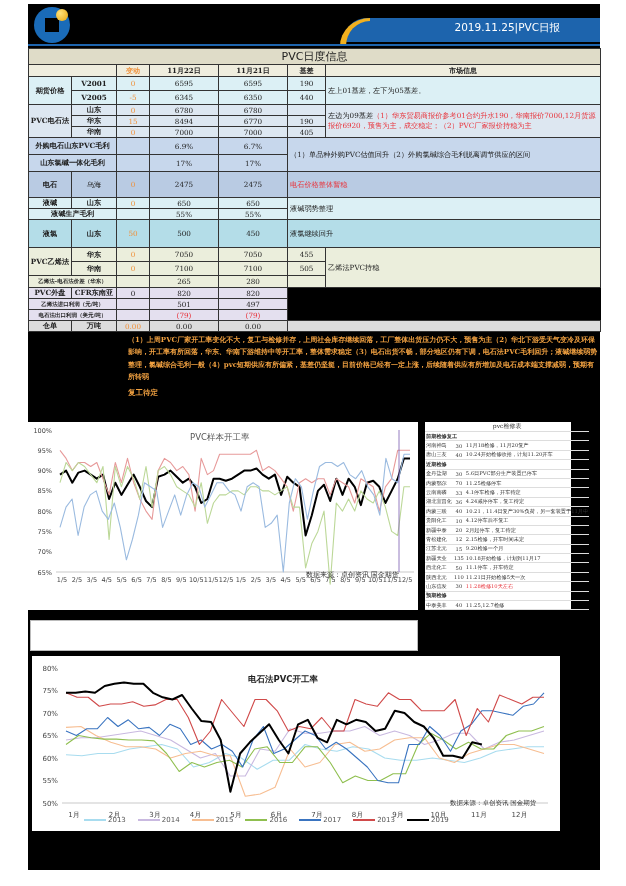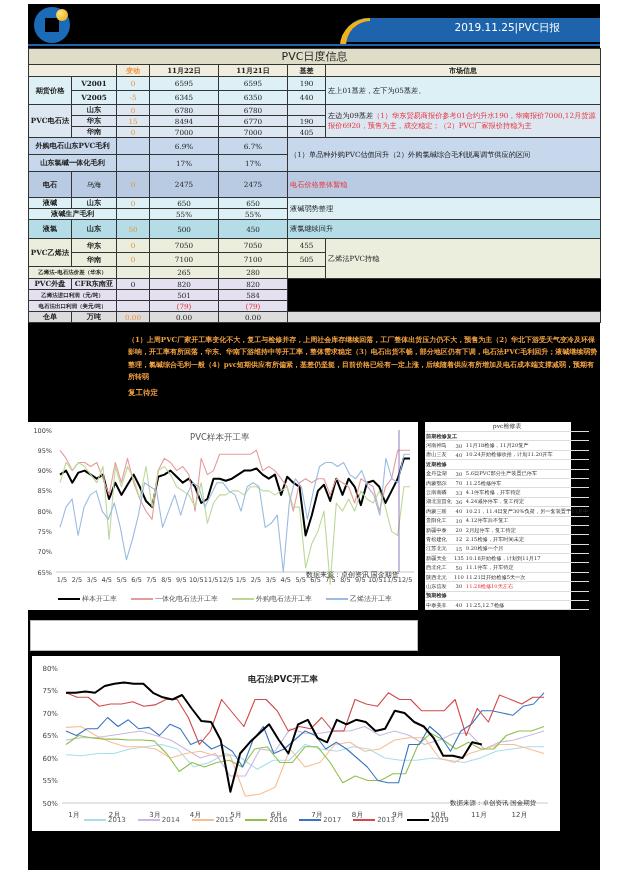--- a/index.html
+++ b/index.html
@@ -164,21 +164,21 @@
       <td>650</td>
       <td rowspan="2" colspan="2" class="left">液碱弱势整理</td>
     </tr>
     <tr class="c-lye" style="height:11px">
       <td colspan="2" class="bold">液碱生产毛利</td>
       <td></td>
       <td>55%</td>
       <td>55%</td>
     </tr>
 
-    <tr class="c-cl" style="height:19px">
+    <tr class="c-cl" style="height:28px">
       <td class="bold">液氯</td>
       <td class="bold">山东</td>
       <td class="orange">50</td>
       <td>500</td>
       <td>450</td>
       <td colspan="2" class="left">液氯继续回升</td>
     </tr>
 
     <tr class="c-eth" style="height:14px">
       <td rowspan="2" class="bold">PVC乙烯法</td>
@@ -209,21 +209,21 @@
       <td class="bold">CFR东南亚</td>
       <td>0</td>
       <td>820</td>
       <td>820</td>
       <td rowspan="3" colspan="2" class="blk"></td>
     </tr>
     <tr class="c-ext" style="height:11px">
       <td colspan="2" style="font-size:5.5px" class="bold">乙烯法进口利润（元/吨）</td>
       <td></td>
       <td>501</td>
-      <td>584</td>
+      <td>497</td>
     </tr>
     <tr class="c-ext" style="height:11px">
       <td colspan="2" style="font-size:5.5px" class="bold">电石法出口利润（美元/吨）</td>
       <td></td>
       <td class="red">(79)</td>
       <td class="red">(79)</td>
     </tr>
 
     <tr class="c-wh" style="height:11px">
       <td class="bold">仓单</td>
@@ -275,38 +275,20 @@
         <text x="347.25" y="160" font-size="6.5" text-anchor="middle" fill="#444" font-family="DejaVu Sans, sans-serif">10/5</text>
         <text x="362.1666666666667" y="160" font-size="6.5" text-anchor="middle" fill="#444" font-family="DejaVu Sans, sans-serif">11/5</text>
         <text x="377.0833333333333" y="160" font-size="6.5" text-anchor="middle" fill="#444" font-family="DejaVu Sans, sans-serif">12/5</text>
         <polyline points="32.0,52.6 38.1,48.6 44.3,60.7 50.4,50.6 56.6,48.6 62.7,52.6 68.8,56.7 75.0,52.6 81.1,77.0 87.3,60.7 93.4,72.9 99.5,62.8 105.7,52.6 111.8,64.8 118.0,79.0 124.1,85.1 130.2,54.7 136.4,52.6 142.5,48.6 148.7,54.7 154.8,60.7 160.9,56.7 167.1,64.8 173.2,81.0 179.4,77.0 185.5,56.7 191.6,56.7 197.8,58.7 203.9,56.7 210.1,52.6 216.2,48.6 222.4,48.6 228.5,46.5 234.6,52.6 240.8,56.7 246.9,52.6 253.1,72.9 259.2,54.7 265.3,60.7 271.5,64.8 277.6,113.5 283.8,93.2 289.9,68.9 296.0,62.8 302.2,79.0 308.3,56.7 314.5,72.9 320.6,56.7 326.7,64.8 332.9,83.1 339.0,60.7 345.2,58.7 351.3,64.8 357.4,81.0 363.6,68.9 369.7,56.7 375.9,36.4 382.0,36.4" fill="none" stroke="#000000" stroke-width="2" stroke-linejoin="round"></polyline>
         <polyline points="32.0,28.3 38.1,36.4 44.3,48.6 50.4,40.5 56.6,40.5 62.7,44.5 68.8,40.5 75.0,56.7 81.1,72.9 87.3,40.5 93.4,60.7 99.5,36.4 105.7,60.7 111.8,77.0 118.0,89.1 124.1,97.3 130.2,48.6 136.4,36.4 142.5,40.5 148.7,48.6 154.8,44.5 160.9,52.6 167.1,89.1 173.2,36.4 179.4,52.6 185.5,48.6 191.6,32.3 197.8,32.3 203.9,32.3 210.1,32.3 216.2,32.3 222.4,32.3 228.5,28.3 234.6,48.6 240.8,44.5 246.9,48.6 253.1,56.7 259.2,64.8 265.3,89.1 271.5,60.7 277.6,56.7 283.8,60.7 289.9,56.7 296.0,56.7 302.2,72.9 308.3,56.7 314.5,60.7 320.6,64.8 326.7,81.0 332.9,56.7 339.0,60.7 345.2,64.8 351.3,89.1 357.4,64.8 363.6,56.7 369.7,28.3 375.9,28.3 382.0,28.3" fill="none" stroke="#e79a9a" stroke-width="1.1" stroke-linejoin="round"></polyline>
         <polyline points="32.0,60.7 38.1,40.5 44.3,48.6 50.4,40.5 56.6,44.5 62.7,52.6 68.8,60.7 75.0,44.5 81.1,117.5 87.3,44.5 93.4,64.8 99.5,44.5 105.7,56.7 111.8,77.0 118.0,44.5 124.1,85.1 130.2,48.6 136.4,44.5 142.5,52.6 148.7,64.8 154.8,68.9 160.9,72.9 167.1,85.1 173.2,60.7 179.4,101.3 185.5,81.0 191.6,72.9 197.8,72.9 203.9,68.9 210.1,68.9 216.2,72.9 222.4,64.8 228.5,64.8 234.6,68.9 240.8,68.9 246.9,72.9 253.1,68.9 259.2,64.8 265.3,85.1 271.5,85.1 277.6,145.9 283.8,121.6 289.9,109.4 296.0,89.1 302.2,162.2 308.3,81.0 314.5,89.1 320.6,77.0 326.7,89.1 332.9,68.9 339.0,77.0 345.2,81.0 351.3,68.9 357.4,85.1 363.6,109.4 369.7,113.5 375.9,64.8 382.0,64.8" fill="none" stroke="#bcd898" stroke-width="1.1" stroke-linejoin="round"></polyline>
         <polyline points="32.0,105.4 38.0,85.1 44.1,77.0 50.1,113.5 56.1,85.1 62.2,72.9 68.2,68.9 74.2,89.1 80.3,97.3 86.3,81.0 92.3,105.4 98.4,137.8 104.4,117.5 110.4,93.2 116.5,60.7 122.5,64.8 128.6,68.9 134.6,105.4 140.6,89.1 146.7,72.9 152.7,93.2 158.7,72.9 164.8,60.7 170.8,64.8 176.8,85.1 182.9,72.9 188.9,60.7 194.9,60.7 201.0,68.9 207.0,72.9 213.0,89.1 219.1,64.8 225.1,60.7 231.1,64.8 237.2,105.4 243.2,101.3 249.2,93.2 255.3,150.0 261.3,81.0 267.3,56.7 273.4,64.8 279.4,97.3 285.4,68.9 291.5,44.5 297.5,40.5 303.6,40.5 309.6,44.5 315.6,40.5 321.7,52.6 327.7,56.7 333.7,48.6 339.8,64.8 345.8,72.9 351.8,93.2 357.9,36.4 363.9,56.7 369.9,60.7 376.0,32.3 382.0,32.3" fill="none" stroke="#9bbbe0" stroke-width="1.1" stroke-linejoin="round"></polyline>
         <line x1="371" x2="371" y1="8" y2="150" stroke="#7a5ab0" stroke-width="0.8"></line>
       </svg>
     <div class="src" style="left:278px;top:148px">数据来源：卓创资讯 国金期货</div>
-    <div class="legend" style="left:30px;top:172px">
-      <div class="item">
-          <span class="sw" style="background:#000;height:2.5px"></span>
-          <span>样本开工率</span>
-        </div>
-      <div class="item">
-          <span class="sw" style="background:#e79a9a"></span>
-          <span>一体化电石法开工率</span>
-        </div>
-      <div class="item">
-          <span class="sw" style="background:#bcd898"></span>
-          <span>外购电石法开工率</span>
-        </div>
-      <div class="item">
-          <span class="sw" style="background:#9bbbe0"></span>
-          <span>乙烯法开工率</span>
-        </div>
-    </div>
   </div>
 
   <div class="sched">
     <table id="schedTable">
         <tbody>
           <tr class="ttl">
             <td colspan="3">pvc检修表</td>
           </tr>
           <tr class="sec">
             <td colspan="3">前期检修复工</td>

